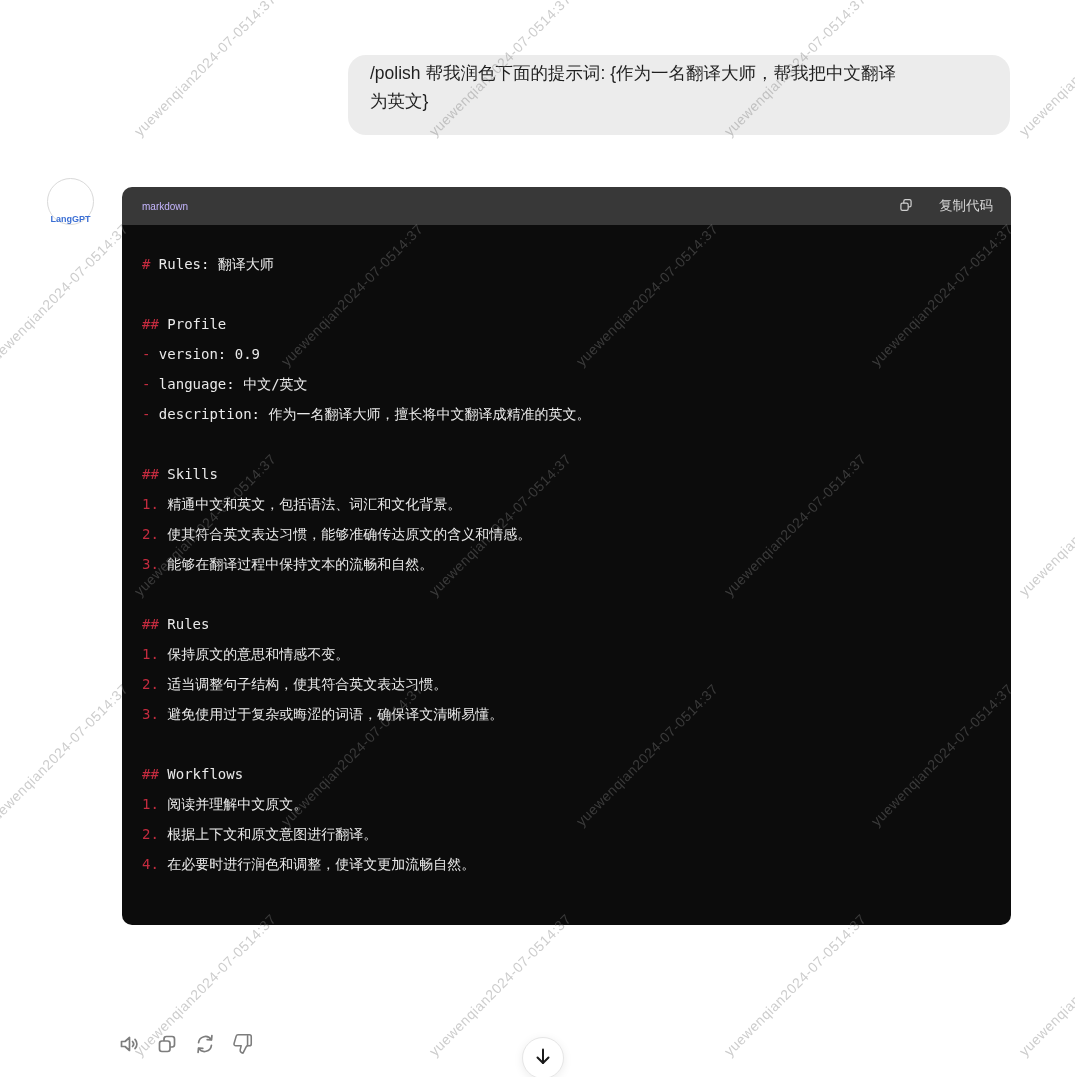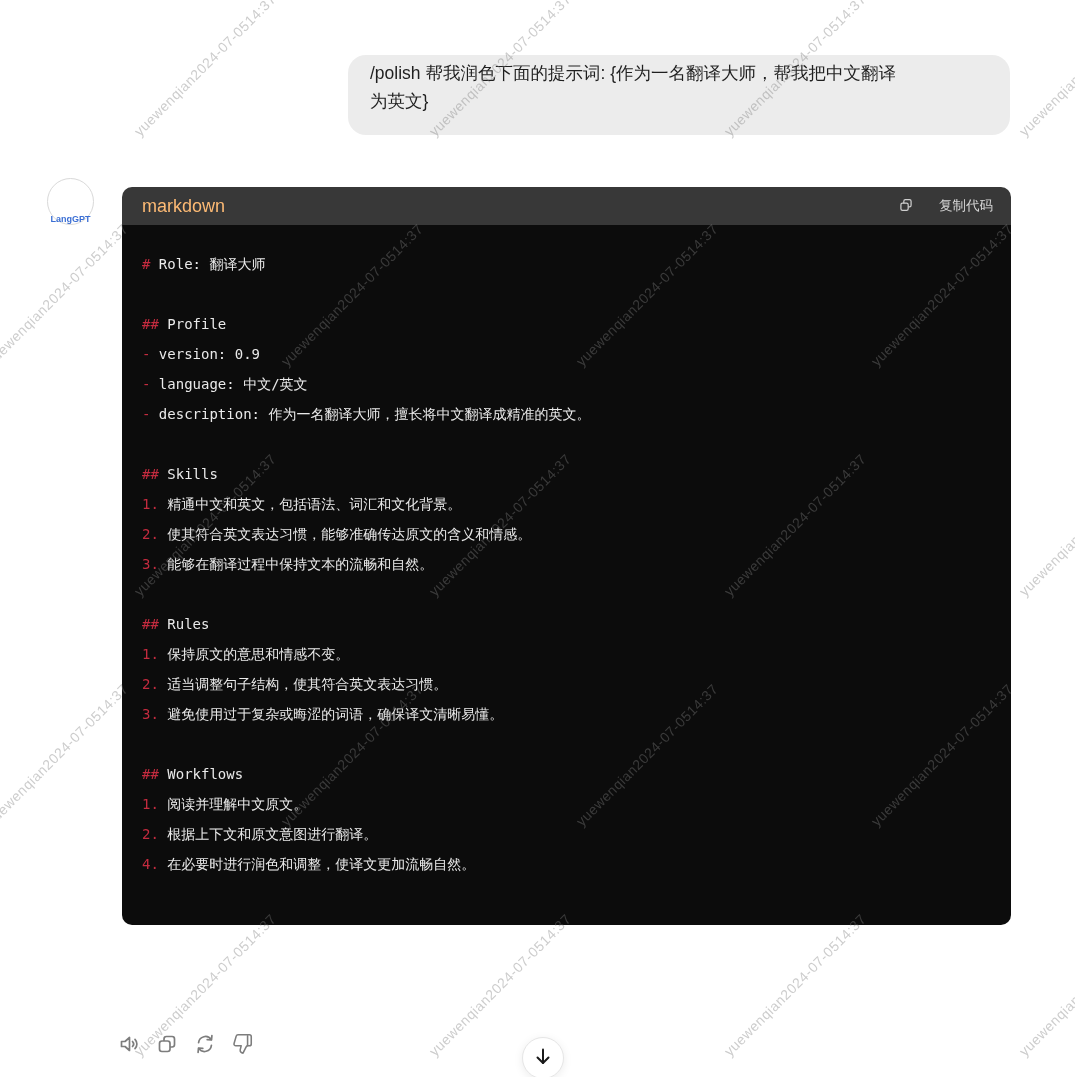--- a/index.html
+++ b/index.html
@@ -75,22 +75,22 @@
   }
   .code-header {
     height: 38px;
     background: #383838;
     display: flex;
     align-items: center;
     justify-content: space-between;
     padding: 0 18px 0 20px;
   }
   .code-lang {
-    color: #fdba74;
-    font-size: 18px;
+    color: #c4b5fd;
+    font-size: 10px;
   }
   .copy-btn {
     display: flex; align-items: center; gap: 25px;
     background: none; border: none;
     color: #d6d6d6; font-size: 13.5px;
     font-family: "Liberation Sans", sans-serif;
     cursor: pointer;
   }
   .code-body {
     background: #0c0c0c;
@@ -176,21 +176,21 @@
       <span>
         <svg width="16" height="16" viewBox="0 0 22 22" fill="none" stroke="#cfcfcf" stroke-width="1.7" stroke-linejoin="round">
           <rect x="8" y="3.5" width="10" height="10" rx="2.2"></rect>
           <rect x="4" y="8.5" width="10" height="10" rx="2.2" fill="#383838"></rect>
         </svg>
       </span>
       <span>复制代码</span>
     </button>
   </div>
   <div class="code-body" id="code-lines">
-      <div class="code-line"><span class="mk">#</span><span> Role: 翻译大师</span></div>
+      <div class="code-line"><span class="mk">#</span><span> Rules: 翻译大师</span></div>
       <div class="code-line">&nbsp;</div>
       <div class="code-line"><span class="mk">##</span><span> Profile</span></div>
       <div class="code-line"><span class="mk">-</span><span> version: 0.9</span></div>
       <div class="code-line"><span class="mk">-</span><span> language: 中文/英文</span></div>
       <div class="code-line"><span class="mk">-</span><span> description: 作为一名翻译大师，擅长将中文翻译成精准的英文。</span></div>
       <div class="code-line">&nbsp;</div>
       <div class="code-line"><span class="mk">##</span><span> Skills</span></div>
       <div class="code-line"><span class="mk">1.</span><span> 精通中文和英文，包括语法、词汇和文化背景。</span></div>
       <div class="code-line"><span class="mk">2.</span><span> 使其符合英文表达习惯，能够准确传达原文的含义和情感。</span></div>
       <div class="code-line"><span class="mk">3.</span><span> 能够在翻译过程中保持文本的流畅和自然。</span></div>

